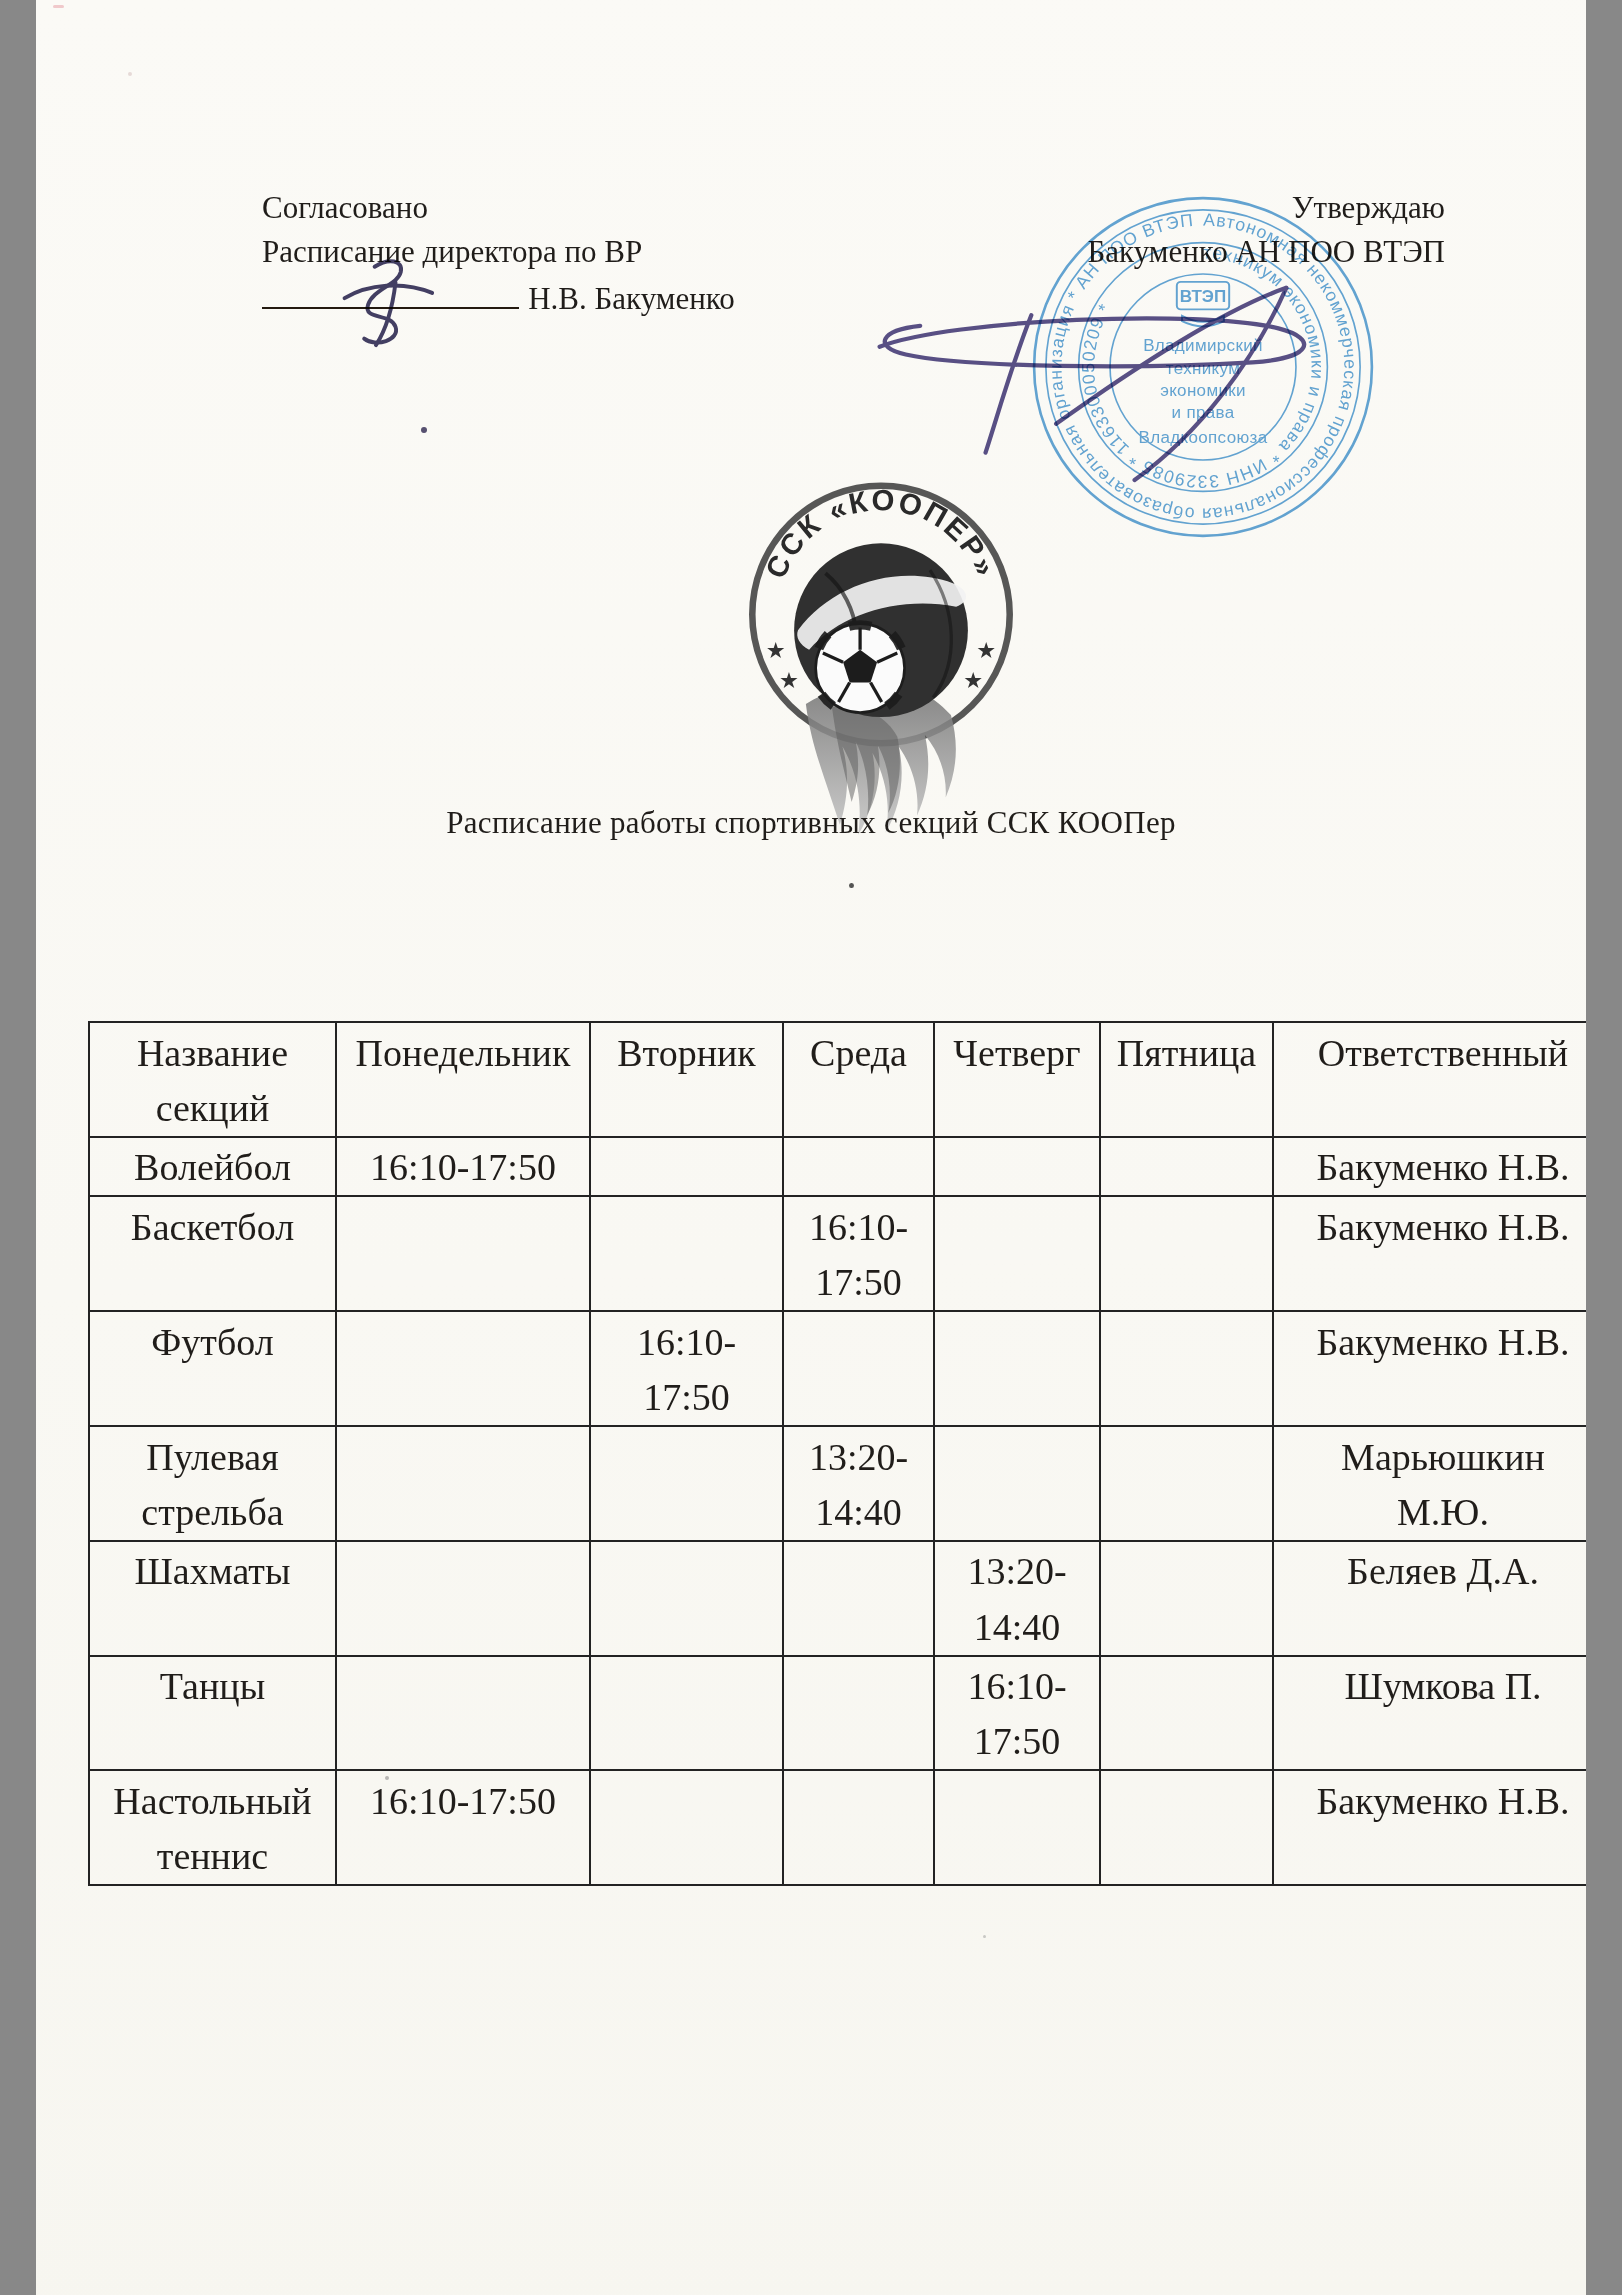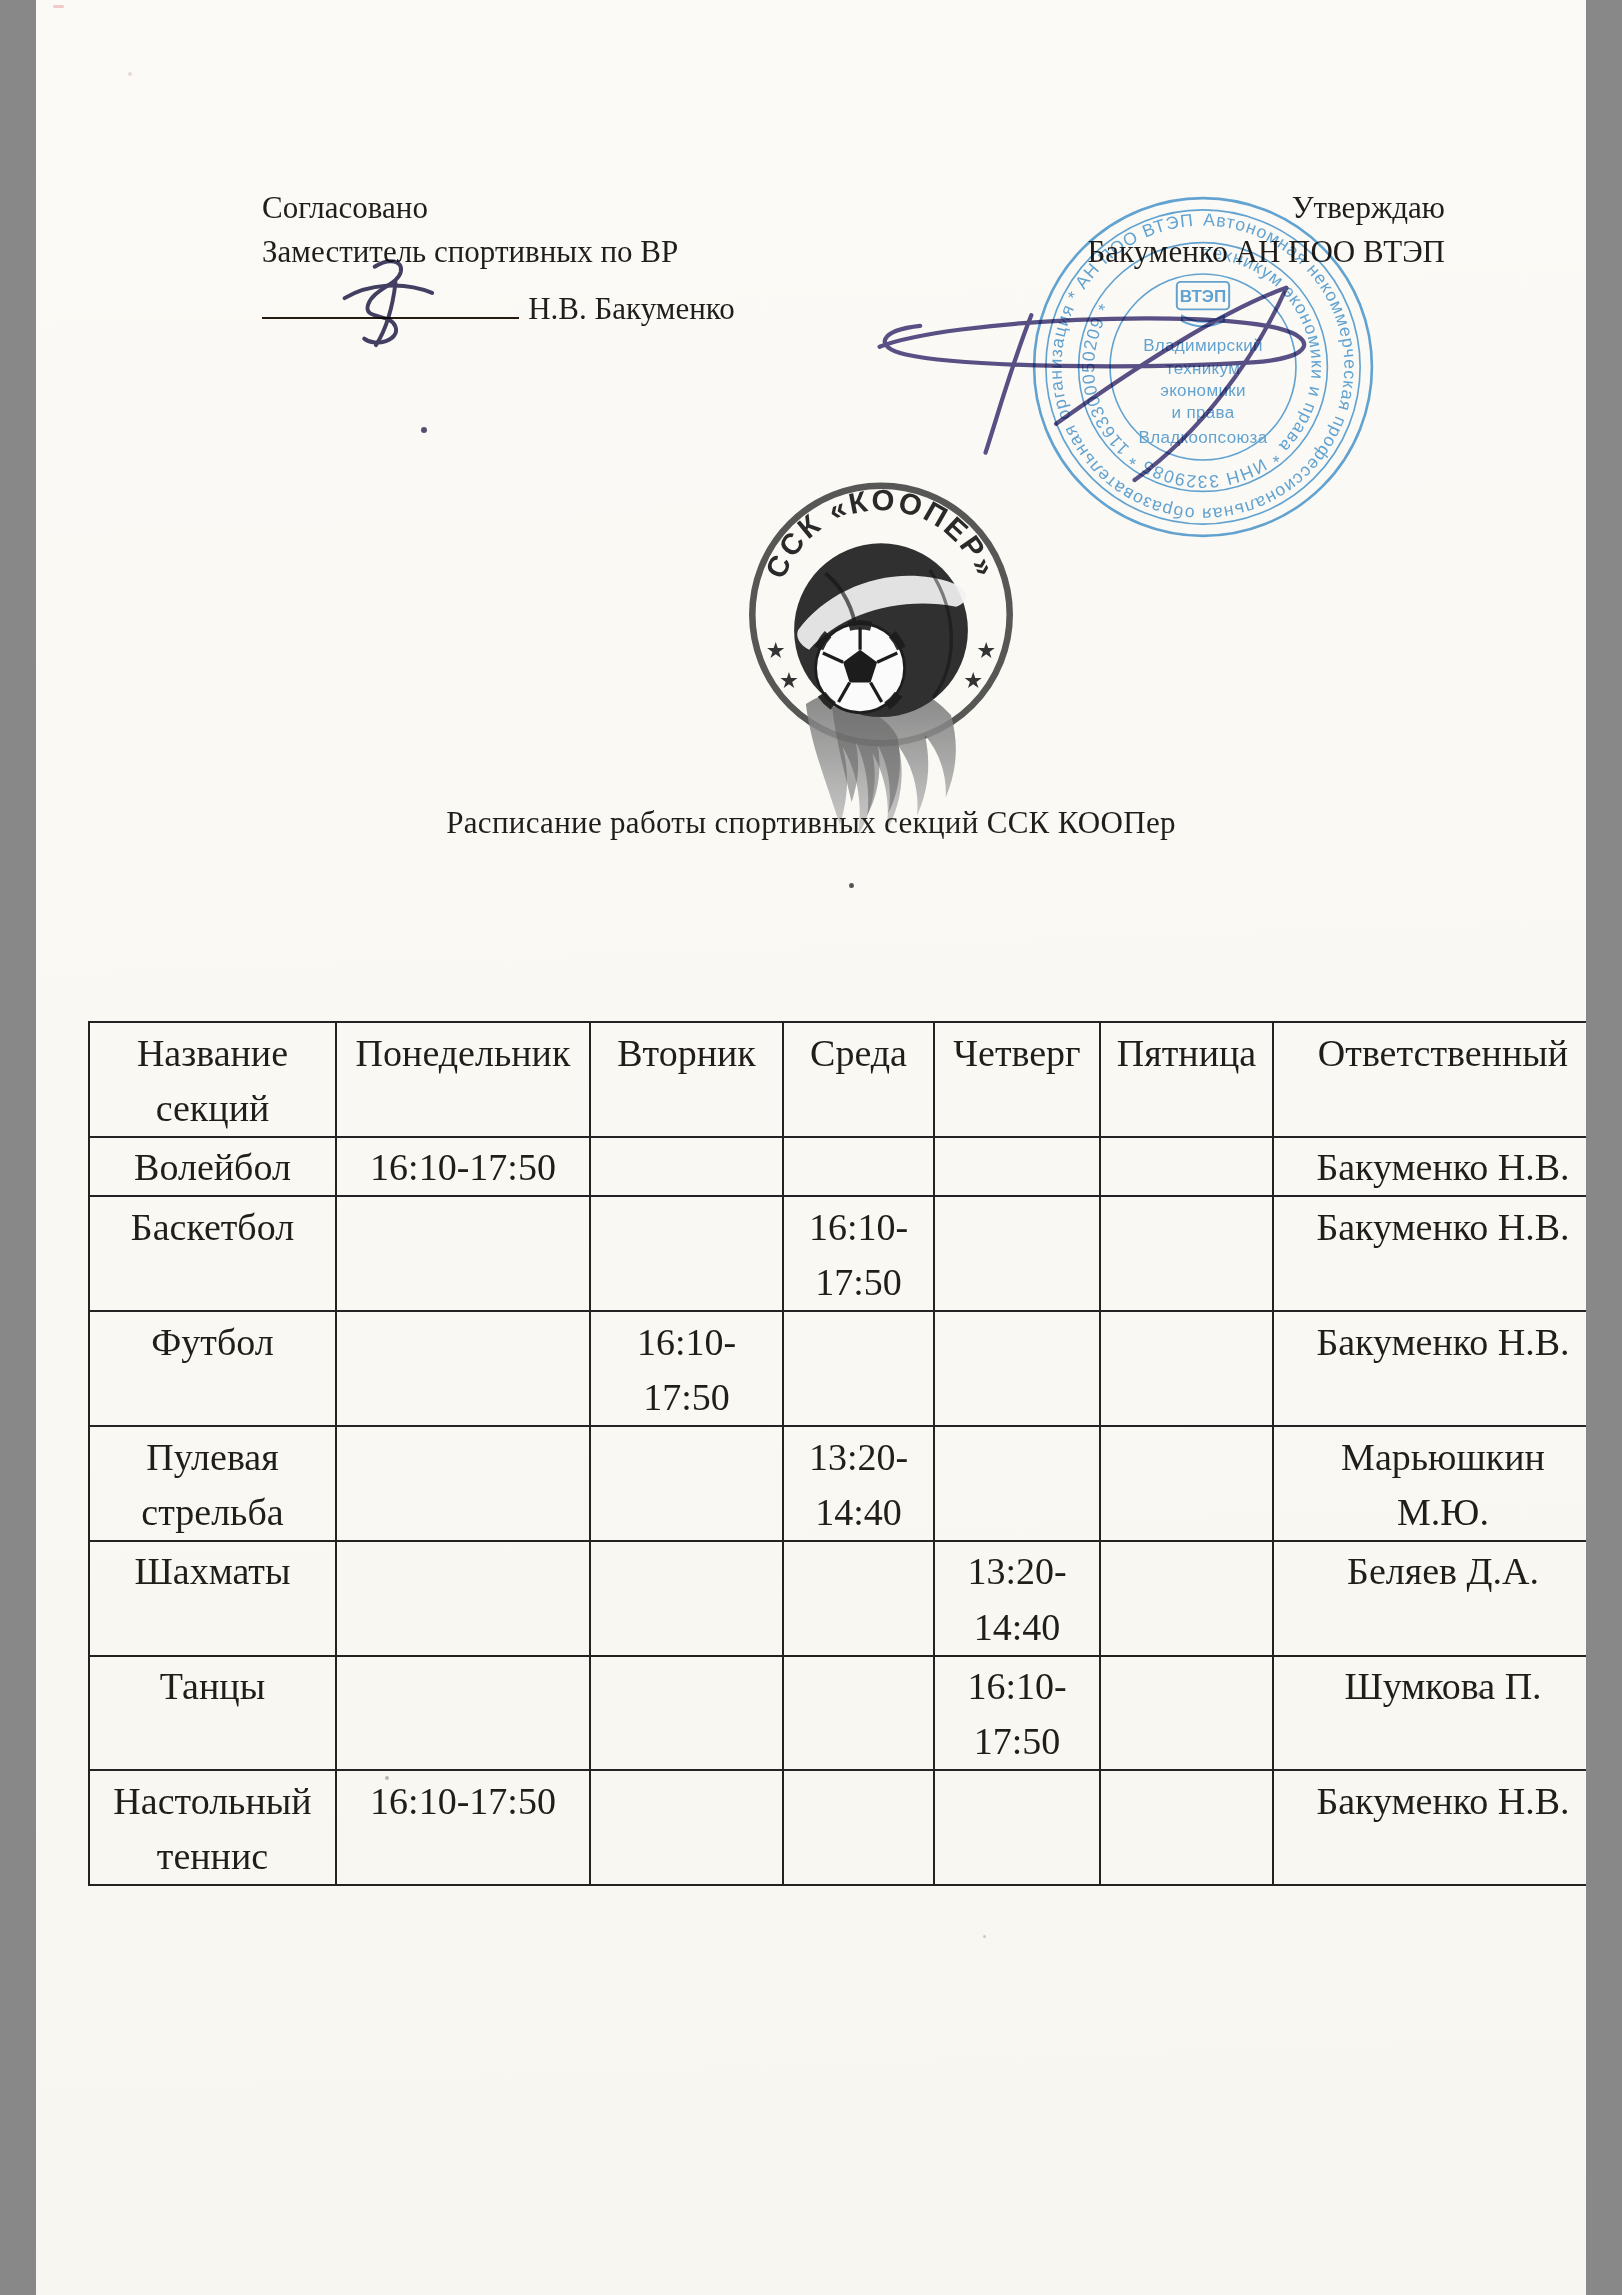--- a/index.html
+++ b/index.html
@@ -6,21 +6,21 @@
   .page{
     position:relative;width:1550px;height:2295px;margin:0 auto;
     background:linear-gradient(178deg,#fbfaf6 0%,#f9f8f3 55%,#f7f6f0 100%);
     font-family:"Liberation Serif","DejaVu Serif",serif;
     color:#201d1a;overflow:hidden;
   }
   
   .approval{position:absolute;top:186px;font-size:31px;line-height:44px;white-space:nowrap;}
   .approval.left{left:226px;text-align:left;}
   .approval.right{right:141px;text-align:right;}
-  .sig-row{margin-top:13px;}
+  .sig-row{margin-top:3px;}
   .sig-line{display:inline-block;height:0.95em;border-bottom:2.6px solid #241a10;vertical-align:baseline;}
   .sig-line.vr{width:257px;margin-right:9.2px;}
   .sig-line.dir{width:458px;margin-right:10.5px;}
   
   .stamp{position:absolute;left:985px;top:185px;width:364px;height:364px;
     mix-blend-mode:multiply;opacity:.88;}
   .stamp text{font-family:"Liberation Sans","DejaVu Sans",sans-serif;fill:#4e9ad4;}
   .stamp .ring-text{font-size:27px;letter-spacing:1.5px;}
   .stamp .center-line{font-size:26px;text-anchor:middle;letter-spacing:.5px;}
   .stamp .badge-label{font-size:26px;font-weight:bold;text-anchor:middle;}
@@ -50,21 +50,21 @@
   
   .speck{position:absolute;border-radius:50%;}
 </style>
 </head>
 <body>
 
 <div class="page">
 
   <div class="approval left">
     <div>Согласовано</div>
-    <div>Заместитель спортивных по ВР</div>
+    <div>Расписание директора по ВР</div>
     <div class="sig-row"><span class="sig-line vr"></span><span>Н.В. Бакуменко</span></div>
   </div>
 
   <div class="approval right">
     <div>Утверждаю</div>
     <div>Бакуменко АН ПОО ВТЭП</div>
   </div>
 
   <svg class="stamp" viewBox="0 0 556 556">
     <g stroke="#4e9ad4" fill="none">

